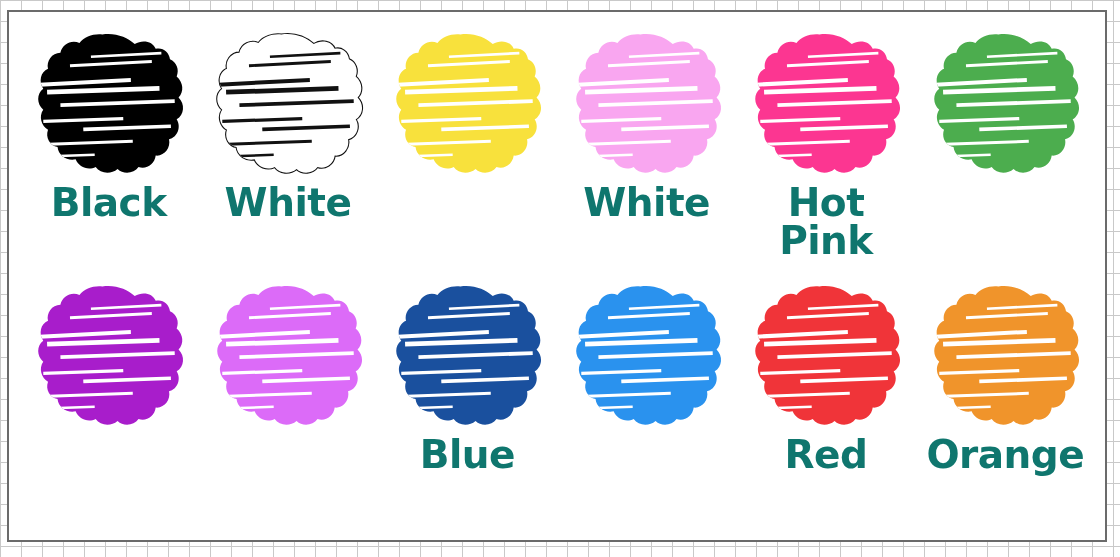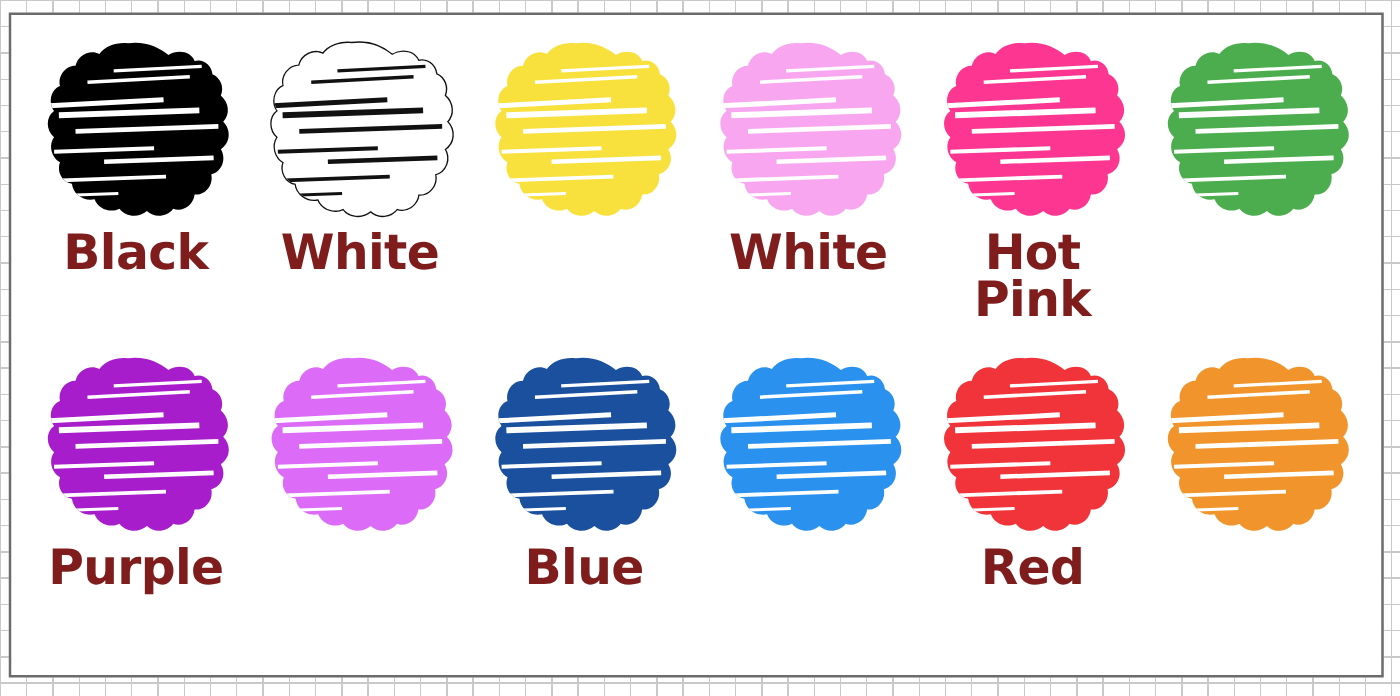--- a/index.html
+++ b/index.html
@@ -70,21 +70,21 @@
 
   .blob-wrap svg {
     display: block;
     width: 100%;
     height: 100%;
   }
 
   .swatch-label {
     margin-top: 2px;
     text-align: center;
-    color: #7f1d1d;
+    color: #0f766e;
     font-family: "DejaVu Sans", sans-serif;
     font-weight: 700;
     font-size: 39px;
     line-height: 0.98;
     letter-spacing: -0.5px;
     white-space: pre-line;
   }
 
   
   .blob-outline {
@@ -259,21 +259,20 @@
                 <rect x="34" y="74" width="120" height="4" fill="#ffffff" transform="rotate(-2 94 76)"></rect>
                 <rect x="16" y="92" width="84" height="3.4" fill="#ffffff" transform="rotate(-2 58 93.7)"></rect>
                 <rect x="58" y="100" width="92" height="3.8" fill="#ffffff" transform="rotate(-2 104 101.9)"></rect>
                 <rect x="22" y="116" width="88" height="3.2" fill="#ffffff" transform="rotate(-2 66 117.6)"></rect>
                 <rect x="44" y="33" width="86" height="3" fill="#ffffff" transform="rotate(-3 87 34.5)"></rect>
                 <rect x="66" y="24" width="74" height="2.8" fill="#ffffff" transform="rotate(-3 103 25.4)"></rect>
                 <rect x="10" y="130" width="60" height="2.6" fill="#ffffff" transform="rotate(-2 40 131.3)"></rect>
               </g>
             </svg>
           </div>
-          <div class="swatch-label">Purple</div>
         </div>
         <div class="swatch-cell">
           <div class="blob-wrap">
             <svg viewBox="0 0 170 158" xmlns="http://www.w3.org/2000/svg">
               <defs>
                 <clipPath id="blobclip7">
                   <path d="M78 4 C92 2 104 7 112 14 C120 9 131 11 134 19 C141 17 148 22 149 30 C156 33 159 41 156 48 C163 54 164 64 158 70 C165 77 164 88 156 93 C161 101 157 112 148 114 C150 123 143 132 134 131 C133 140 124 146 116 143 C111 150 100 151 94 145 C87 151 76 150 71 143 C63 147 53 143 50 135 C41 137 32 131 31 122 C23 121 18 112 21 104 C14 100 11 90 16 83 C9 77 9 66 16 61 C11 54 13 43 21 40 C19 32 25 23 34 23 C36 14 46 9 54 13 C59 6 69 3 78 4 Z"></path>
                 </clipPath>
               </defs>
               <path d="M78 4 C92 2 104 7 112 14 C120 9 131 11 134 19 C141 17 148 22 149 30 C156 33 159 41 156 48 C163 54 164 64 158 70 C165 77 164 88 156 93 C161 101 157 112 148 114 C150 123 143 132 134 131 C133 140 124 146 116 143 C111 150 100 151 94 145 C87 151 76 150 71 143 C63 147 53 143 50 135 C41 137 32 131 31 122 C23 121 18 112 21 104 C14 100 11 90 16 83 C9 77 9 66 16 61 C11 54 13 43 21 40 C19 32 25 23 34 23 C36 14 46 9 54 13 C59 6 69 3 78 4 Z" fill="#dc6bf8"></path>
@@ -377,17 +376,18 @@
                 <rect x="34" y="74" width="120" height="4" fill="#ffffff" transform="rotate(-2 94 76)"></rect>
                 <rect x="16" y="92" width="84" height="3.4" fill="#ffffff" transform="rotate(-2 58 93.7)"></rect>
                 <rect x="58" y="100" width="92" height="3.8" fill="#ffffff" transform="rotate(-2 104 101.9)"></rect>
                 <rect x="22" y="116" width="88" height="3.2" fill="#ffffff" transform="rotate(-2 66 117.6)"></rect>
                 <rect x="44" y="33" width="86" height="3" fill="#ffffff" transform="rotate(-3 87 34.5)"></rect>
                 <rect x="66" y="24" width="74" height="2.8" fill="#ffffff" transform="rotate(-3 103 25.4)"></rect>
                 <rect x="10" y="130" width="60" height="2.6" fill="#ffffff" transform="rotate(-2 40 131.3)"></rect>
               </g>
             </svg>
           </div>
+          <div class="swatch-label">Orange</div>
         </div>
       </div>
   </div>
 
 </div>
 
 </body></html>

